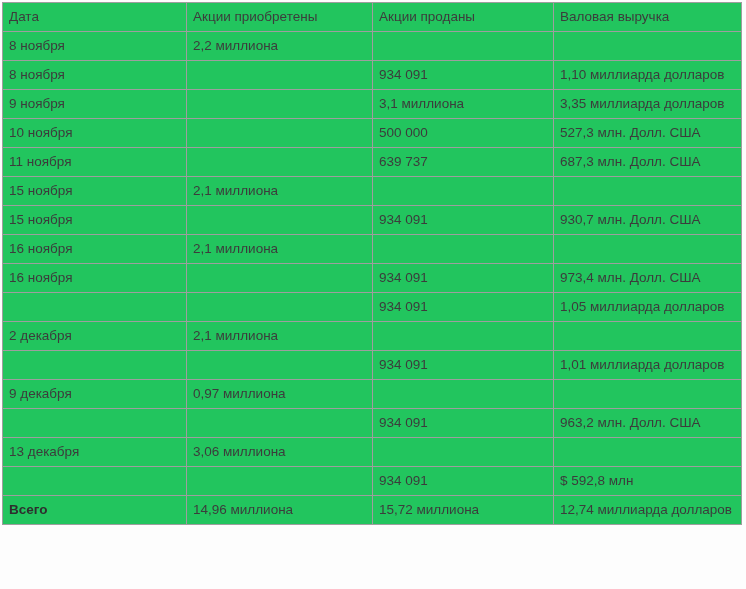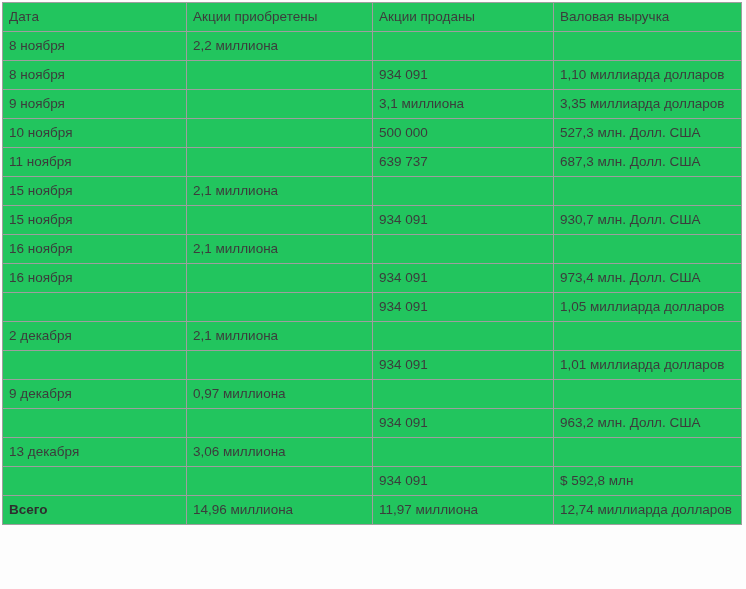--- a/index.html
+++ b/index.html
@@ -157,18 +157,18 @@
       </tr>
       <tr>
         <td></td>
         <td></td>
         <td>934 091</td>
         <td>$ 592,8 млн</td>
       </tr>
       <tr class="total-row">
         <td>Всего</td>
         <td>14,96 миллиона</td>
-        <td>11,97 миллиона</td>
+        <td>15,72 миллиона</td>
         <td>12,74 миллиарда долларов</td>
       </tr>
     </tbody>
   </table>
 </div>
 
 </body></html>

